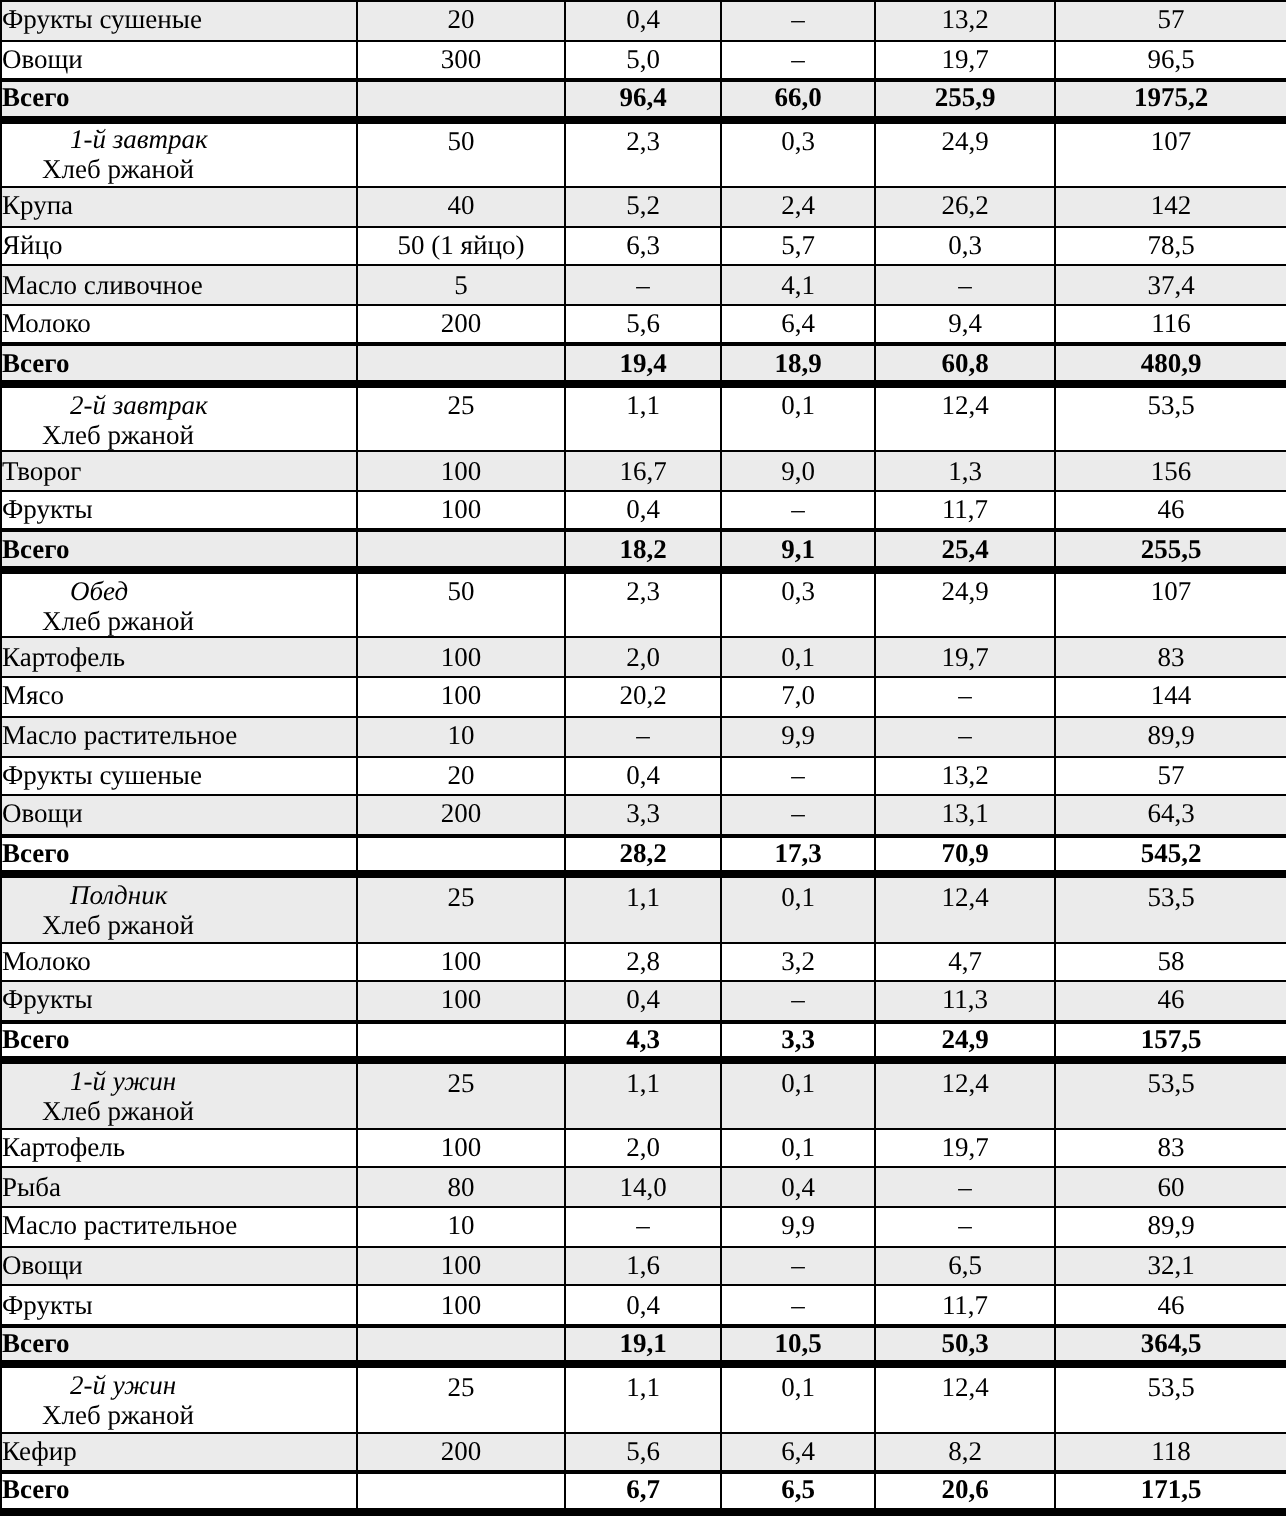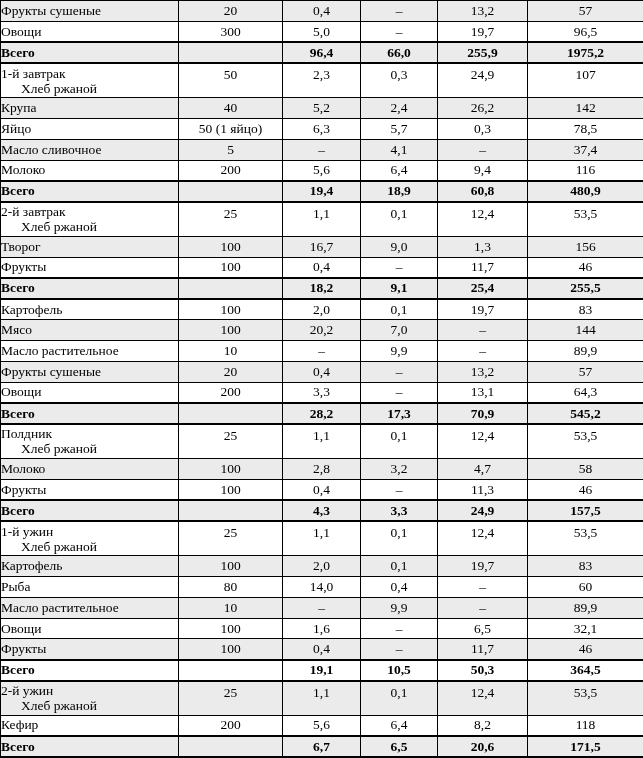--- a/index.html
+++ b/index.html
@@ -40,28 +40,30 @@
     text-align: left;
     padding-left: 8px;
     padding-right: 4px;
   }
   td.num-cell {
     text-align: center;
   }
   tr.total td {
     font-weight: bold;
     border-top: 2px solid #000000;
-    border-bottom: 2px solid #000000;
+    border-bottom: 4px solid #000000;
   }
   tr.double td.num-cell {
     vertical-align: bottom;
     padding-bottom: 14px;
   }
   .section-label {
+    font-style: italic;
     line-height: 15px;
+    padding-left: 34px;
   }
   .sub-item {
     padding-left: 20px;
     line-height: 15px;
   }
 </style>
 </head>
 <body>
 
 <div class="page">
@@ -178,20 +180,31 @@
           <td class="num-cell">46</td>
         </tr>
         <tr class="single total">
           <td class="name-cell">Всего</td>
           <td class="num-cell"></td>
           <td class="num-cell">18,2</td>
           <td class="num-cell">9,1</td>
           <td class="num-cell">25,4</td>
           <td class="num-cell">255,5</td>
         </tr>
+        <tr class="double">
+          <td class="name-cell">
+            <div class="section-label">Обед</div>
+            <div class="sub-item">Хлеб ржаной</div>
+          </td>
+          <td class="num-cell">50</td>
+          <td class="num-cell">2,3</td>
+          <td class="num-cell">0,3</td>
+          <td class="num-cell">24,9</td>
+          <td class="num-cell">107</td>
+        </tr>
         <tr class="single">
           <td class="name-cell">Картофель</td>
           <td class="num-cell">100</td>
           <td class="num-cell">2,0</td>
           <td class="num-cell">0,1</td>
           <td class="num-cell">19,7</td>
           <td class="num-cell">83</td>
         </tr>
         <tr class="single">
           <td class="name-cell">Мясо</td>

